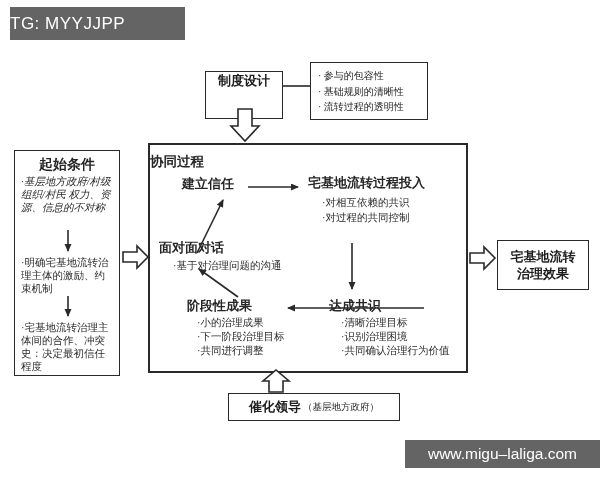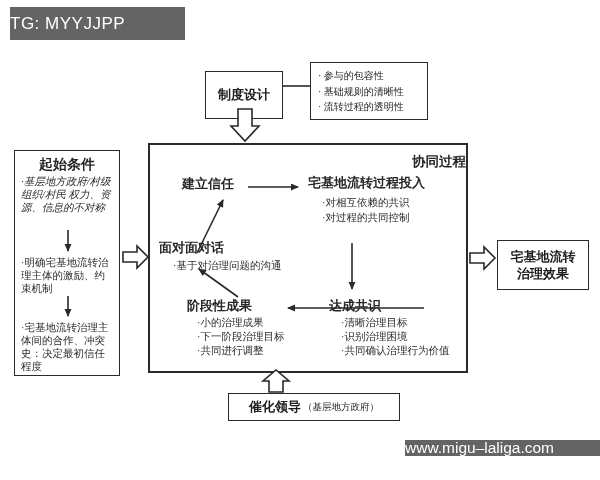--- a/index.html
+++ b/index.html
@@ -7,38 +7,38 @@
     width:600px;height:480px;position:relative;overflow:hidden;
     background:#ffffff;color:#262626;
     font-family:"Liberation Serif","DejaVu Serif",serif;
   }
   .bar{
     position:absolute;background:#646464;color:#fff;
     font-family:"Liberation Sans","DejaVu Sans",sans-serif;
     display:flex;align-items:center;
   }
   #bar-top{left:10px;top:7px;width:175px;height:33px;font-size:17px;box-sizing:border-box;letter-spacing:.5px;}
-  #bar-bottom{left:405px;top:440px;width:195px;height:16px;font-size:15.5px;}
+  #bar-bottom{left:405px;top:440px;width:195px;height:28px;font-size:15.5px;justify-content:center;}
   .box{position:absolute;border:1.5px solid #2a2a2a;background:#fff;box-sizing:border-box;}
   .hd{font-weight:bold;font-size:13px;color:#1d1d1d;}
   .body-txt{font-size:10.5px;line-height:13px;color:#2b2b2b;}
   
-  #inst-box{left:205px;top:71px;width:78px;height:48px;display:flex;align-items:center;justify-content:center;}
+  #inst-box{left:205px;top:71px;width:78px;height:48px;display:flex;justify-content:center;}
   #inst-bullets{left:310px;top:62px;width:118px;height:58px;padding:5px 7px;}
   #inst-bullets div{font-size:10px;line-height:15.5px;white-space:nowrap;}
   
   #start-box{left:14px;top:150px;width:106px;height:226px;padding:4px 5px;}
   #start-box .title{text-align:center;font-weight:bold;font-size:14px;margin-top:1px;}
   #start-box .item{position:absolute;left:6px;width:94px;}
   #sc-item-0{top:24px;font-style:italic;}
   #sc-item-1{top:105px;}
   #sc-item-2{top:170px;}
   
   #collab-box{left:148px;top:143px;width:320px;height:230px;border-width:2px;}
-  #collab-box .title{position:absolute;left:0;top:8px;width:100%;text-align:right;font-weight:bold;font-size:13.5px;}
+  #collab-box .title{position:absolute;left:0;top:8px;width:100%;text-align:left;font-weight:bold;font-size:13.5px;}
   .node{position:absolute;font-weight:bold;font-size:13px;white-space:nowrap;}
   .sub{position:absolute;font-size:10.5px;line-height:15px;white-space:nowrap;color:#2b2b2b;}
   #n-trust{left:32px;top:30px;}
   #n-invest{left:158px;top:29px;}
   #invest-bullets{left:172px;top:50px;}
   #n-dialog{left:9px;top:94px;}
   #dialog-bullets{left:23px;top:113px;}
   #n-phase{left:37px;top:152px;}
   #phase-bullets{left:47px;top:171px;line-height:14px;}
   #n-consensus{left:179px;top:152px;}

